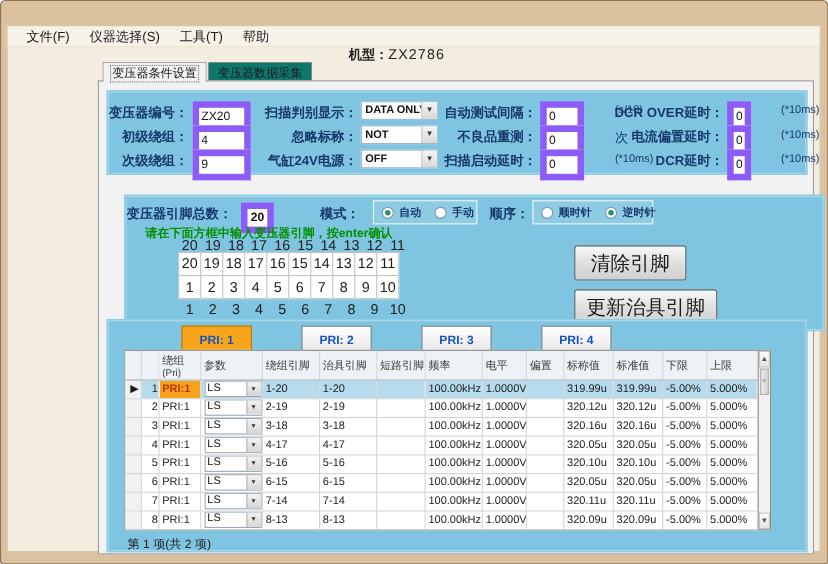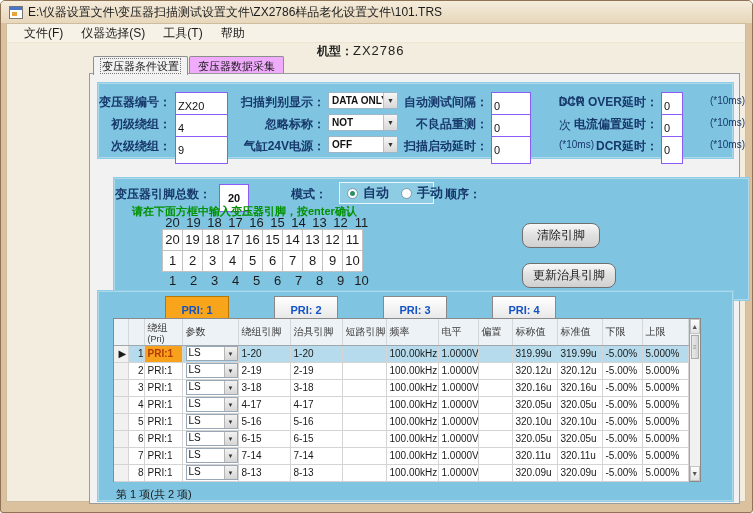--- a/index.html
+++ b/index.html
@@ -39,21 +39,21 @@
   .model-label, .time-label { font-weight: bold; font-size: 12px; color: #222; }
   .model-value { font-size: 13px; color: #222; letter-spacing: 1px; }
   .time-value { font-size: 11px; color: #222; }
   .model-wrap { position: absolute; left: 310px; top: 0; white-space: nowrap; }
   .time-wrap  { position: absolute; left: 500px; top: 1px; white-space: nowrap; }
   
   .tabstrip { position: absolute; top: 55px; left: 92px; height: 18px; display: flex; }
   .tab {
     font-size: 11px; color: #1a1a1a; padding: 2px 8px 1px 8px; white-space: nowrap;
     border: 1px solid #8E8E8E; border-bottom: none; border-radius: 2px 2px 0 0;
-    background: #f0abfc; margin-right: 1px; height: 18px;
+    background: #0f766e; margin-right: 1px; height: 18px;
   }
   .tab.active { background: #F2F2F2; position: relative; z-index: 3; height: 19px; }
   .tab.active .tab-inner { outline: 1px dotted #777; outline-offset: 1px; font-family: Liberation Serif, serif; }
   .tabpage {
     position: absolute; top: 72px; left: 88px; width: 651px; height: 431px;
     background: #F2F2F2; border: 1px solid #9B9B9B; z-index: 2;
   }
   
   .panel {
     position: absolute; left: 7px; width: 637px;
@@ -64,21 +64,21 @@
   .p2 { top: 103px; height: 124px; margin-left: 16px; }
   .p3 { top: 216px; height: 212px; }
   .cond-row { position: absolute; left: 0; width: 635px; height: 20px; }
   .r1 { top: 9px; } .r2 { top: 31px; } .r3 { top: 53px; }
   .flabel {
     position: absolute; top: 2px; font-size: 12px; font-weight: bold; color: #17386B;
     white-space: nowrap;
   }
   .tbox {
     position: absolute; top: 0; height: 28px; background: #fff;
-    border: 1px solid #8b5cf6; font-size: 11px; color: #111; padding: 0 2px;
+    border: 6px solid #8b5cf6; font-size: 11px; color: #111; padding: 0 2px;
     font-family: "Liberation Sans", "DejaVu Sans", sans-serif;
   }
   .unit { position: absolute; top: 3px; font-size: 10px; font-weight: normal; color: #17386B; white-space: nowrap; padding-left: 23px; }
   .combo {
     position: absolute; top: 0; height: 17px; display: flex; background: #fff;
     border: 1px solid #9FB6C9;
   }
   .combo-val { flex: 1; font-size: 10px; font-weight: bold; color: #111; padding: 2px 0 0 3px; white-space: nowrap; overflow: hidden; }
   .combo-btn {
     width: 14px; font-size: 7px; color: #333; display: flex; align-items: center; justify-content: center;
@@ -90,32 +90,32 @@
     background: rgba(255,255,255,0.12); display: flex; align-items: center; padding-left: 7px; gap: 5px;
   }
   .radio {
     width: 11px; height: 11px; border-radius: 50%; background: #fff;
     border: 1px solid #7A98AF; display: inline-block; position: relative; flex: none;
   }
   .radio.checked::after {
     content: ""; position: absolute; left: 2px; top: 2px; width: 5px; height: 5px;
     border-radius: 50%; background: #2E8F67;
   }
-  .radio-label { font-size: 13px; font-weight: bold; color: #17386B; margin-right: 7px; white-space: nowrap; }
+  .radio-label { font-size: 10px; font-weight: bold; color: #17386B; margin-right: 7px; white-space: nowrap; }
   .hint { position: absolute; left: 18px; top: 26px; font-size: 11px; font-weight: bold; color: #009000; white-space: nowrap; }
   .pin-row { position: absolute; left: 48px; display: flex; }
   .pin-label { width: 21px; text-align: center; font-size: 13px; color: #1c1c1c; }
   .pin-cell {
     width: 21px; height: 22px; background: #fff; border: 1px solid #C2C2C2;
     margin-right: -1px; text-align: center; font-size: 13px; color: #1c1c1c; line-height: 20px;
   }
   .btn {
-    position: absolute; font-size: 12px; color: #1a1a1a; white-space: nowrap;
+    position: absolute; font-size: 18px; color: #1a1a1a; white-space: nowrap;
     background: linear-gradient(#F8F8F8, #E2E2E2 45%, #D0D0D0);
-    border: 1px solid #707070; border-radius: 8px; padding: 3px 14px; cursor: default;
+    border: 1px solid #707070; border-radius: 3px; padding: 3px 14px; cursor: default;
   }
   
   .pri-row { position: absolute; top: 5px; left: 67px; display: flex; gap: 45px; }
   .pri-btn {
     width: 64px; height: 27px; font-size: 11px; font-weight: bold; color: #1453C4;
     background: linear-gradient(#FFFFFF, #E4E4E4); border: 1px solid #888;
     font-family: "Liberation Sans", "DejaVu Sans", sans-serif; padding: 0;
   }
   .pri-btn.active { background: #F9A51B; border-color: #B87700; }
   .grid-wrap {
@@ -151,30 +151,20 @@
   .sb-thumb { height: 24px; margin: 1px; background: linear-gradient(90deg,#E9E9E9,#D4D4D4); border: 1px solid #ABABAB;
     display: flex; align-items: center; justify-content: center; font-size: 6px; color: #888; letter-spacing: 0; }
   .sb-spacer { flex: 1; }
   .status-text { position: absolute; left: 18px; top: 196px; font-size: 11px; color: #1a1a1a; white-space: nowrap; }
 </style>
 </head>
 <body>
 
 <div class="window">
 
-  <div class="titlebar">
-    <span class="app-icon">
-      <svg width="14" height="13">
-          <rect x="0.5" y="0.5" width="13" height="12" fill="#fff" stroke="#777"></rect>
-          <rect x="1" y="1" width="12" height="3" fill="#4A76C8"></rect>
-          <rect x="3" y="6" width="5" height="4" fill="#E8A33D"></rect>
-        </svg>
-    </span>
-    <span class="title-text">E:\仪器设置文件\变压器扫描测试设置文件\ZX2786样品老化设置文件\101.TRS</span>
-  </div>
 
   <div class="clientbg"></div>
 
   <div class="menubar">
       <span class="menu-item">文件(F)</span>
       <span class="menu-item">仪器选择(S)</span>
       <span class="menu-item">工具(T)</span>
       <span class="menu-item">帮助</span>
     </div>
 
@@ -243,20 +233,26 @@
       <span class="flabel" style="top:8px;right:538px">变压器引脚总数：</span>
       <input class="tbox" style="left: 105px; top: 6px; width: 30px; font-weight: bold; text-align: center;" value="20">
       <span class="flabel" style="top:8px;right:422px">模式：</span>
       <div class="radio-box" style="left:225px;width:95px">
         <span class="radio checked"></span>
         <span class="radio-label">自动</span>
         <span class="radio"></span>
         <span class="radio-label">手动</span>
       </div>
       <span class="flabel" style="top:8px;right:268px">顺序：</span>
+      <div class="radio-box" style="left:370px;width:110px">
+        <span class="radio"></span>
+        <span class="radio-label">顺时针</span>
+        <span class="radio checked"></span>
+        <span class="radio-label">逆时针</span>
+      </div>
       <div class="hint">请在下面方框中输入变压器引脚，按enter确认</div>
       <div class="pin-row" style="top:37px">
           <div class="pin-label">20</div>
           <div class="pin-label">19</div>
           <div class="pin-label">18</div>
           <div class="pin-label">17</div>
           <div class="pin-label">16</div>
           <div class="pin-label">15</div>
           <div class="pin-label">14</div>
           <div class="pin-label">13</div>

